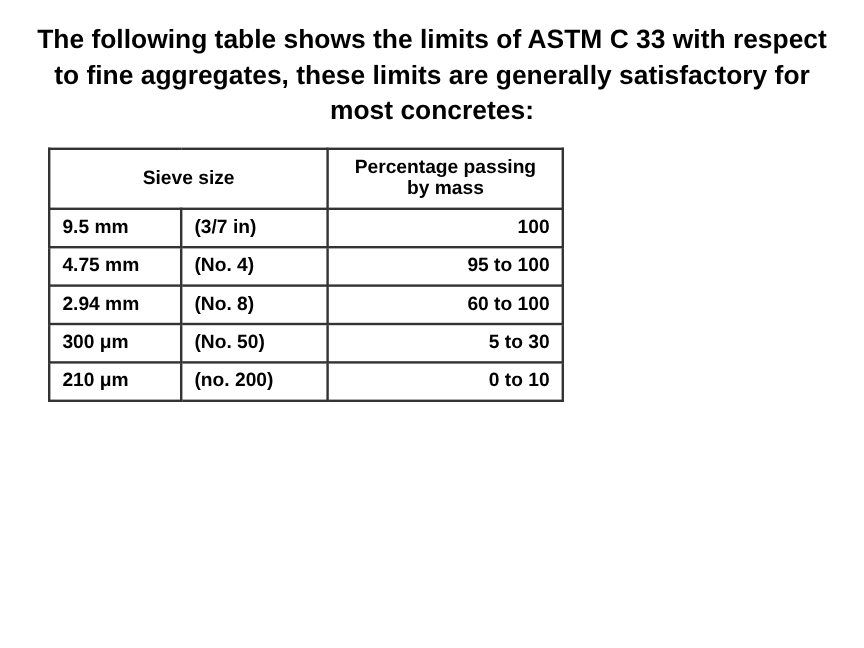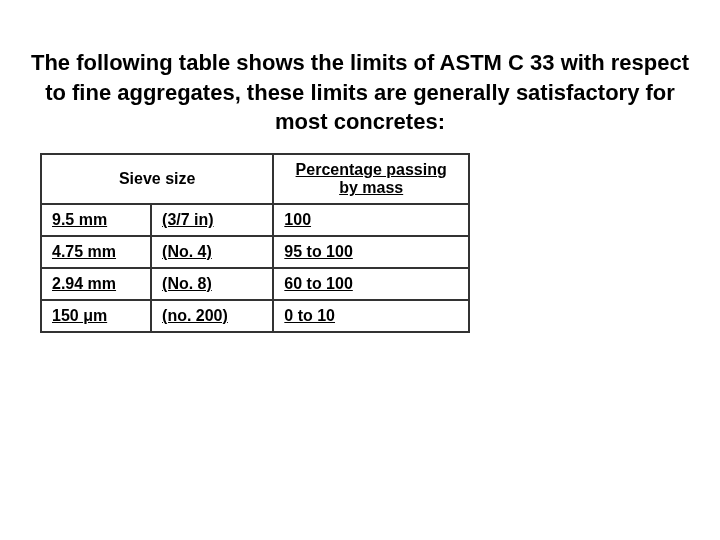--- a/index.html
+++ b/index.html
@@ -14,21 +14,20 @@
       background: #ffffff;
       font-family: Arial, sans-serif;
       display: flex;
       align-items: flex-start;
       justify-content: flex-start;
       padding: 18px 30px;
     }
 
     .page-container {
       width: 100%;
-      margin-top: 30px;
     }
 
     .intro-text {
       font-size: 22px;
       font-weight: bold;
       line-height: 1.35;
       margin-bottom: 16px;
       text-align: center;
     }
 
@@ -47,44 +46,42 @@
     }
 
     .data-table th {
       text-align: center;
       font-weight: bold;
       vertical-align: middle;
     }
 
     .data-table td {
       vertical-align: middle;
-      text-decoration: underline;
     }
 
     .sieve-col-1 {
       width: 90px;
     }
 
     .sieve-col-2 {
       width: 100px;
     }
 
     .percent-col {
       width: 160px;
-      text-align: left;
+      text-align: right;
     }
 
     .header-sieve {
       text-align: center;
       border-radius: 13px;
     }
 
     .header-percent {
       text-align: center;
-      text-decoration: underline;
     }
   </style>
 </head>
 <body>
 
 <div class="page-container">
   <p class="intro-text">The following table shows the limits of ASTM C 33 with respect to fine aggregates, these limits are generally satisfactory for most concretes:</p>
 
   <table class="data-table">
     <thead>
@@ -103,19 +100,24 @@
           <td class="sieve-col-1">4.75 mm</td>
           <td class="sieve-col-2">(No. 4)</td>
           <td class="percent-col">95 to 100</td>
         </tr>
         <tr>
           <td class="sieve-col-1">2.94 mm</td>
           <td class="sieve-col-2">(No. 8)</td>
           <td class="percent-col">60 to 100</td>
         </tr>
         <tr>
-          <td class="sieve-col-1">150 μm</td>
+          <td class="sieve-col-1">300 μm</td>
+          <td class="sieve-col-2">(No. 50)</td>
+          <td class="percent-col">5 to 30</td>
+        </tr>
+        <tr>
+          <td class="sieve-col-1">210 μm</td>
           <td class="sieve-col-2">(no. 200)</td>
           <td class="percent-col">0 to 10</td>
         </tr>
       </tbody>
   </table>
 </div>
 
 </body></html>

